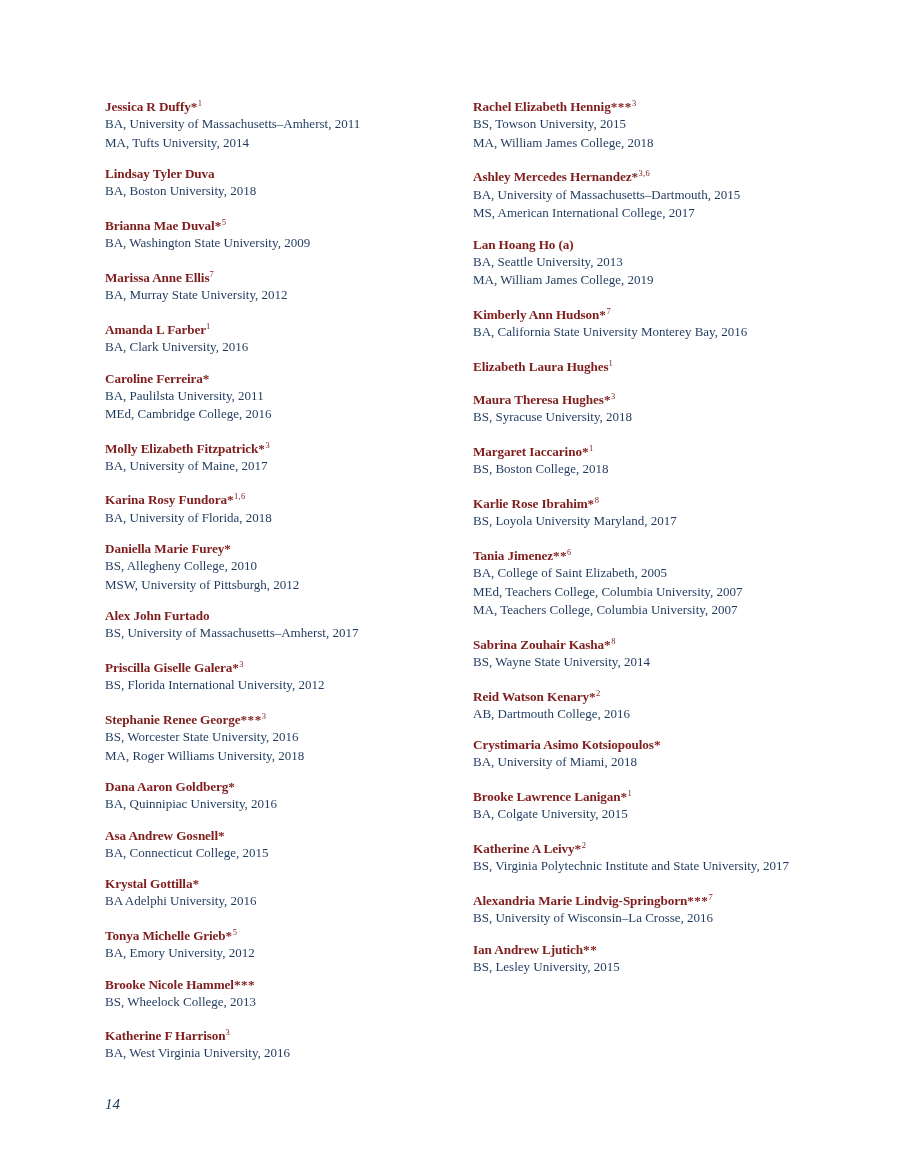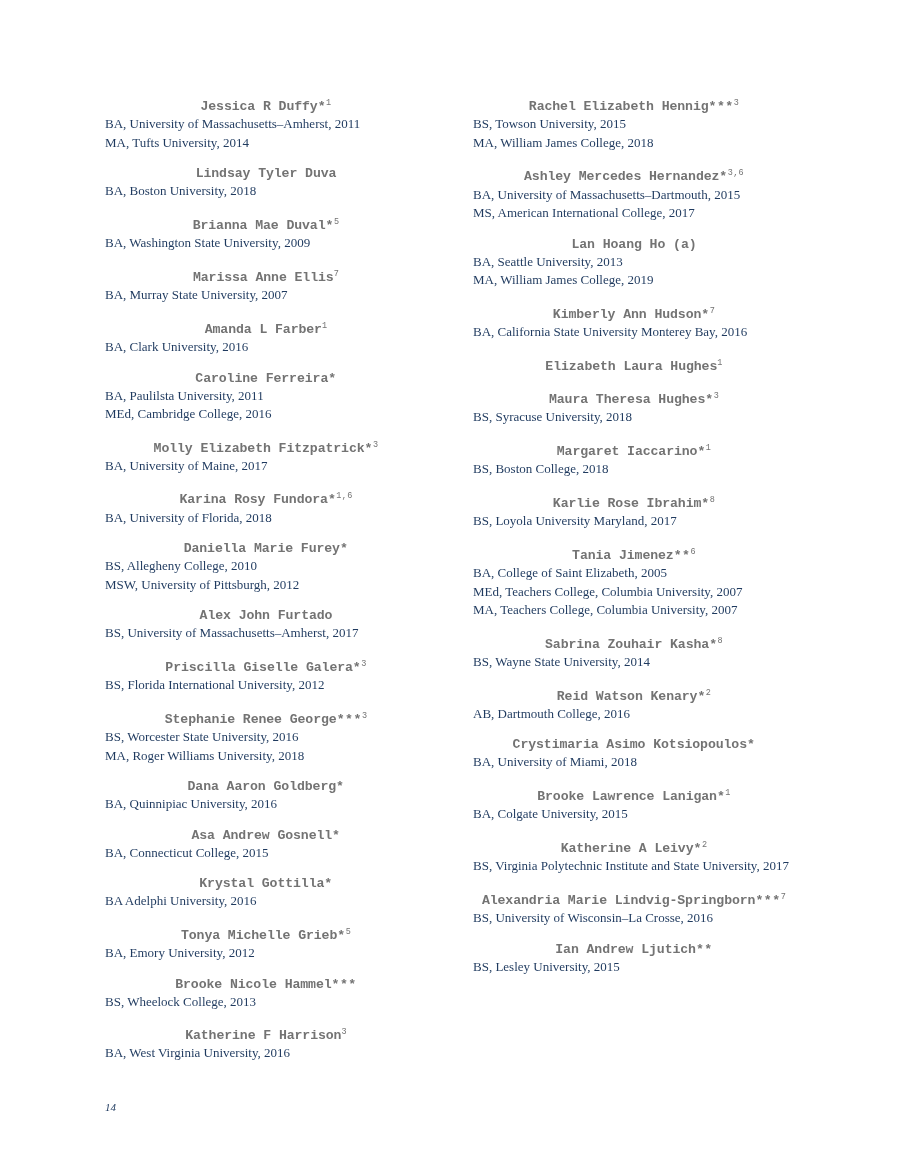--- a/index.html
+++ b/index.html
@@ -25,27 +25,26 @@
     gap: 46px;
     align-items: flex-start;
   }
   .column {
     width: 332px;
   }
   .entry {
     margin-bottom: 13px;
   }
   .entry-name {
-    font-family: Liberation Mono, monospace;
+    font-family: Liberation Serif, serif;
     font-weight: bold;
     font-size: 13.2px;
     line-height: 17px;
     letter-spacing: -0.1px;
-    color: #737373;
-    text-align: center;
+    color: #7f1d1d;
   }
   .marks {
     font-weight: bold;
     letter-spacing: 0.5px;
   }
   .sup {
     font-size: 8.5px;
     vertical-align: super;
     font-weight: normal;
     letter-spacing: 0.3px;
@@ -55,21 +54,21 @@
     font-size: 13px;
     line-height: 18.5px;
     color: #1f3a5f;
   }
   .page-number {
     position: absolute;
     left: 105px;
     bottom: 52px;
     font-family: "Liberation Serif", serif;
     font-style: italic;
-    font-size: 11px;
+    font-size: 15px;
     color: #1f3a5f;
   }
 </style>
 </head>
 <body>
 
 <div class="page">
   <div class="columns">
     <div class="column" id="col0">
         <div class="entry">
@@ -80,21 +79,21 @@
         <div class="entry">
           <div class="entry-name"><span>Lindsay Tyler Duva</span></div>
           <div class="degree">BA, Boston University, 2018</div>
         </div>
         <div class="entry">
           <div class="entry-name"><span>Brianna Mae Duval</span><span class="marks">*</span><span class="sup">5</span></div>
           <div class="degree">BA, Washington State University, 2009</div>
         </div>
         <div class="entry">
           <div class="entry-name"><span>Marissa Anne Ellis</span><span class="sup">7</span></div>
-          <div class="degree">BA, Murray State University, 2007</div>
+          <div class="degree">BA, Murray State University, 2012</div>
         </div>
         <div class="entry">
           <div class="entry-name"><span>Amanda L Farber</span><span class="sup">1</span></div>
           <div class="degree">BA, Clark University, 2016</div>
         </div>
         <div class="entry">
           <div class="entry-name"><span>Caroline Ferreira</span><span class="marks">*</span></div>
           <div class="degree">BA, Paulilsta University, 2011</div>
           <div class="degree">MEd, Cambridge College, 2016</div>
         </div>

